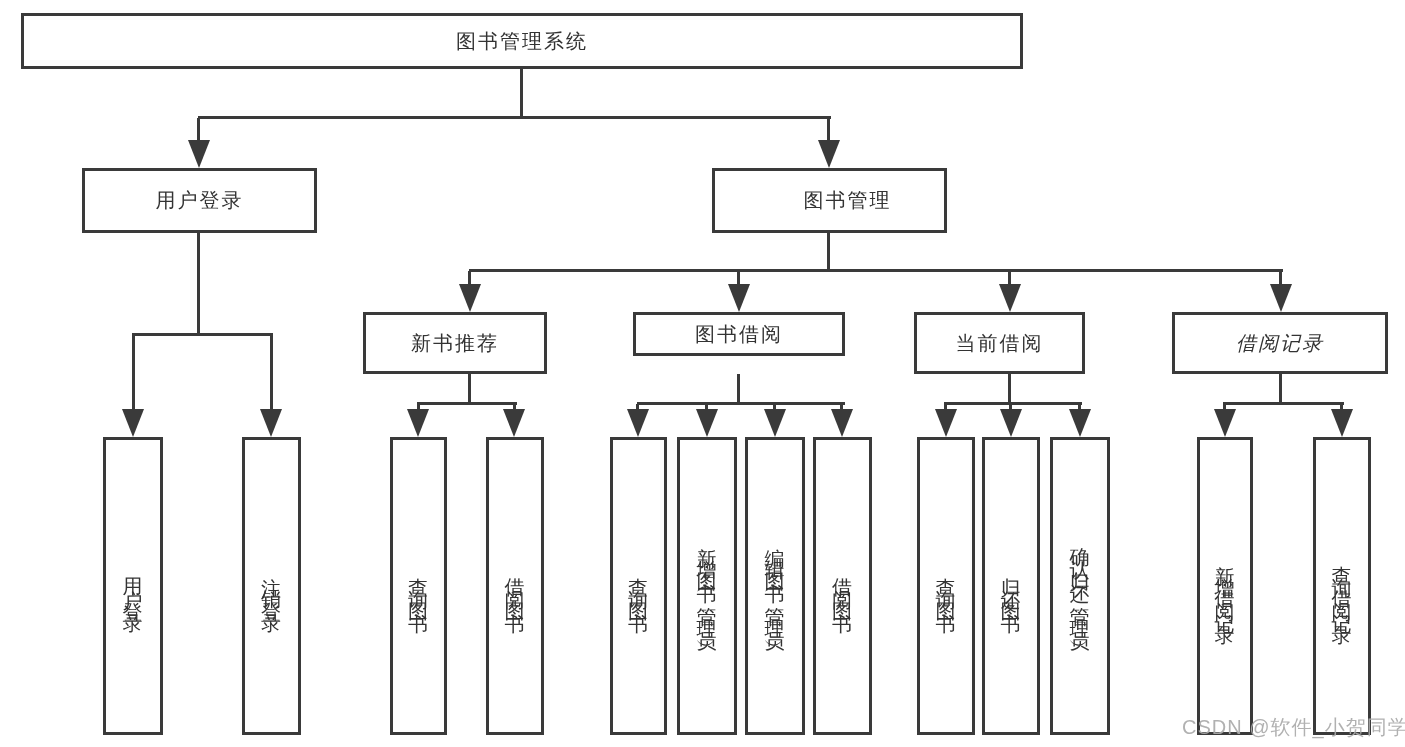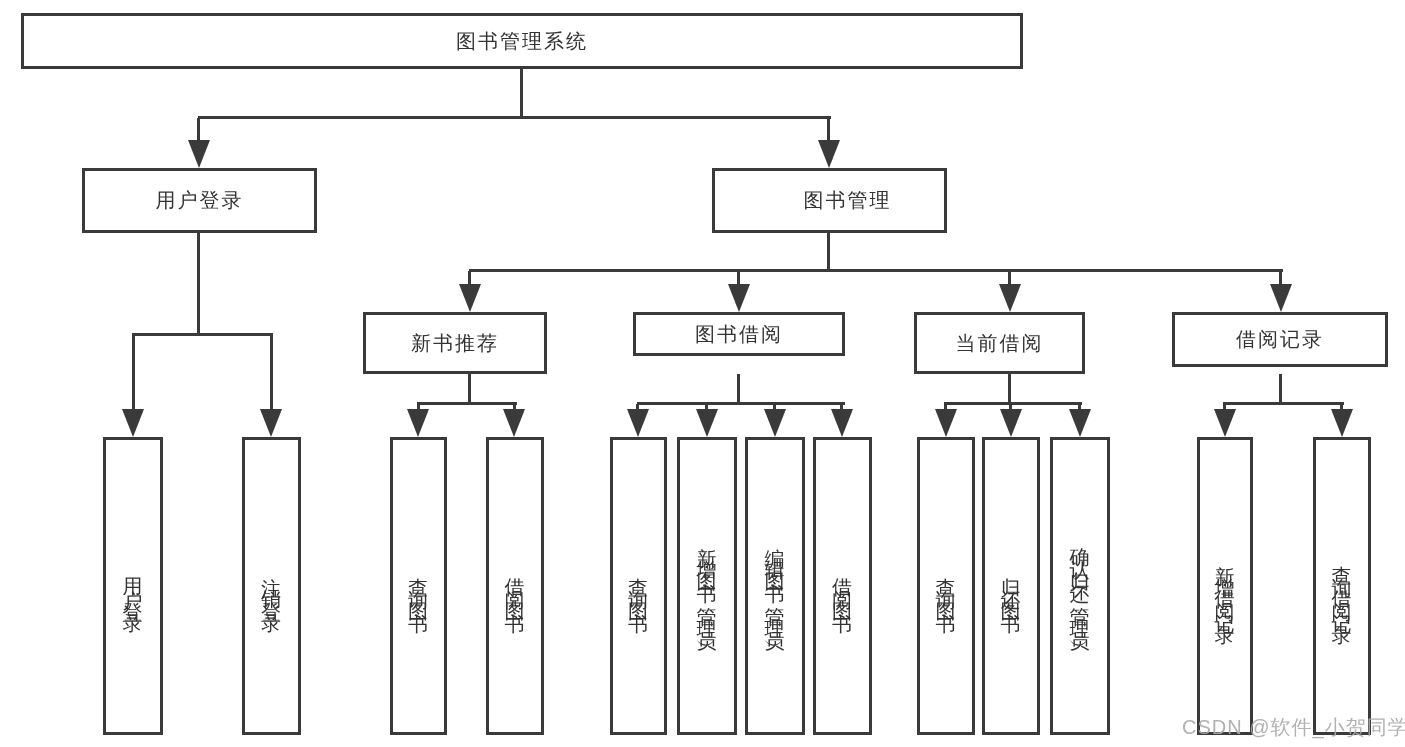--- a/index.html
+++ b/index.html
@@ -69,21 +69,21 @@
   <div class="vline" style="left:737px;top:271px;width:3px;height:15px;"></div>
   <div class="arrow" style="left:728px;top:284px;"></div>
   <div class="vline" style="left:1008px;top:271px;width:3px;height:15px;"></div>
   <div class="arrow" style="left:999px;top:284px;"></div>
   <div class="vline" style="left:1279px;top:271px;width:3px;height:15px;"></div>
   <div class="arrow" style="left:1270px;top:284px;"></div>
 
   <div class="box" style="left:363px;top:312px;width:184px;height:62px;">新书推荐</div>
   <div class="box" style="left:633px;top:312px;width:212px;height:44px;">图书借阅</div>
   <div class="box" style="left:902px;top:312px;width:171px;height:62px;margin-left:12px;">当前借阅</div>
-  <div class="box" style="left:1172px;top:312px;width:216px;height:55px;">借阅记录</div>
+  <div class="box" style="left:1172px;top:312px;width:216px;height:62px;font-style:italic;">借阅记录</div>
 
   <div class="vline" style="left:468px;top:374px;width:3px;height:31px;"></div>
   <div class="hline" style="left:417px;top:402px;width:100px;height:3px;"></div>
   <div class="vline" style="left:417px;top:404px;width:3px;height:8px;"></div>
   <div class="arrow" style="left:407px;top:409px;"></div>
   <div class="vline" style="left:513px;top:404px;width:3px;height:8px;"></div>
   <div class="arrow" style="left:503px;top:409px;"></div>
 
   <div class="vline" style="left:737px;top:374px;width:3px;height:30px;"></div>
   <div class="hline" style="left:637px;top:402px;width:208px;height:3px;"></div>

